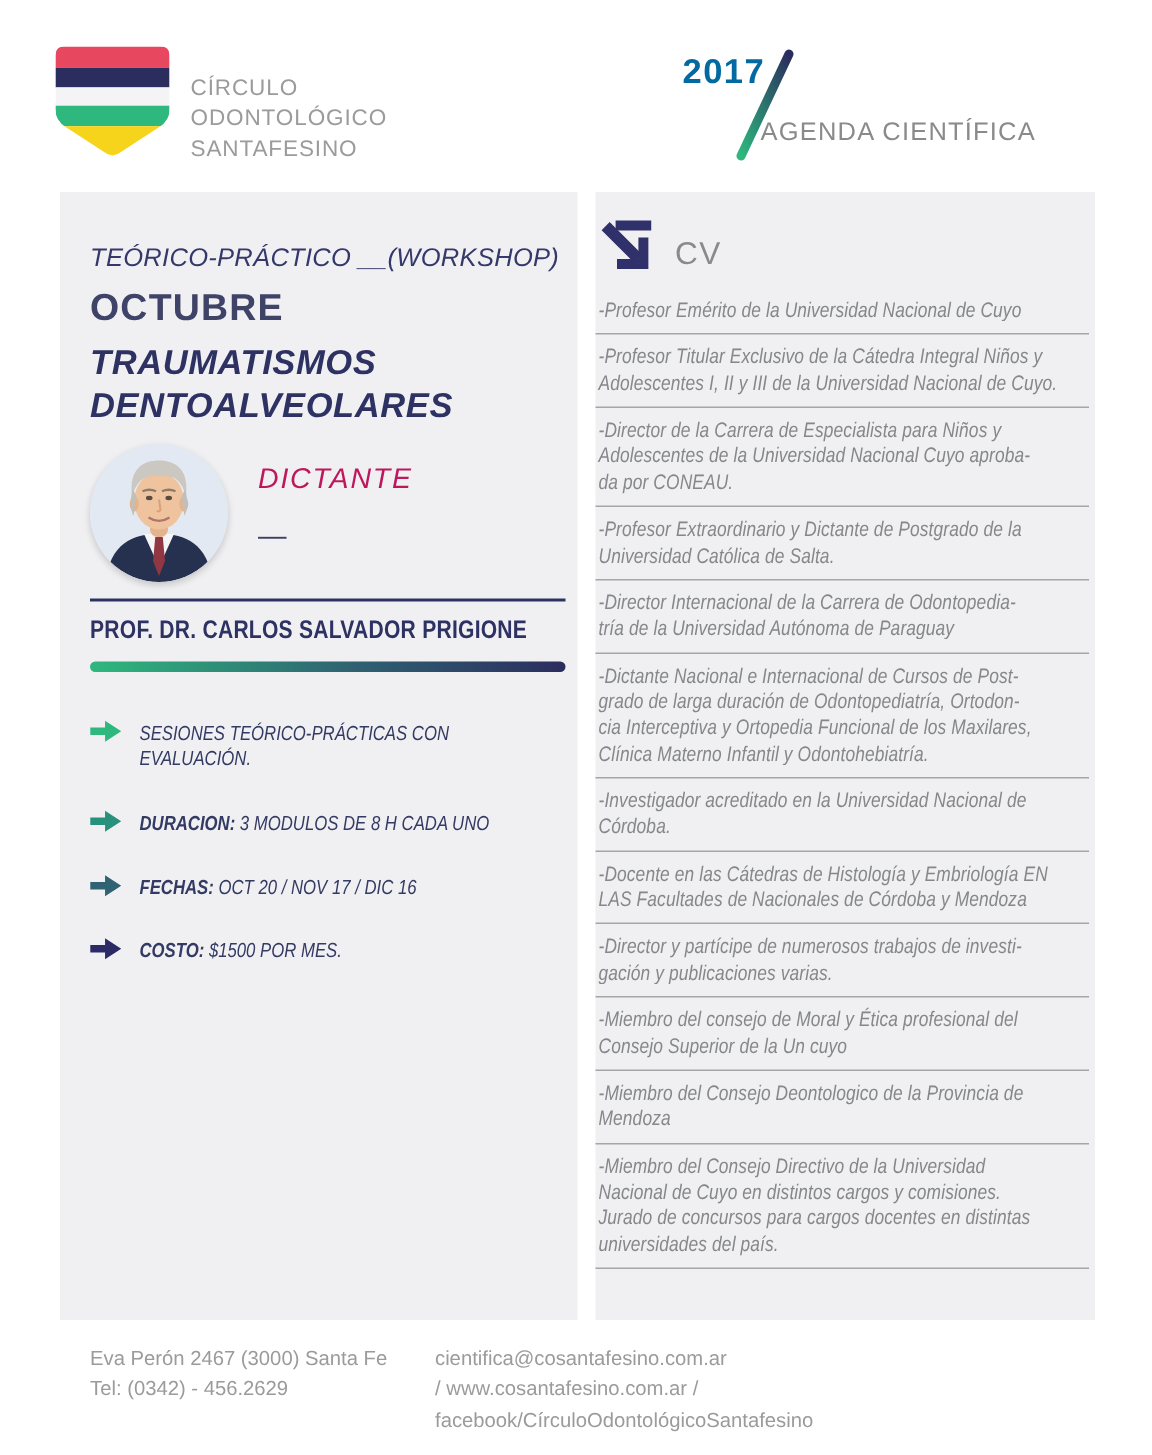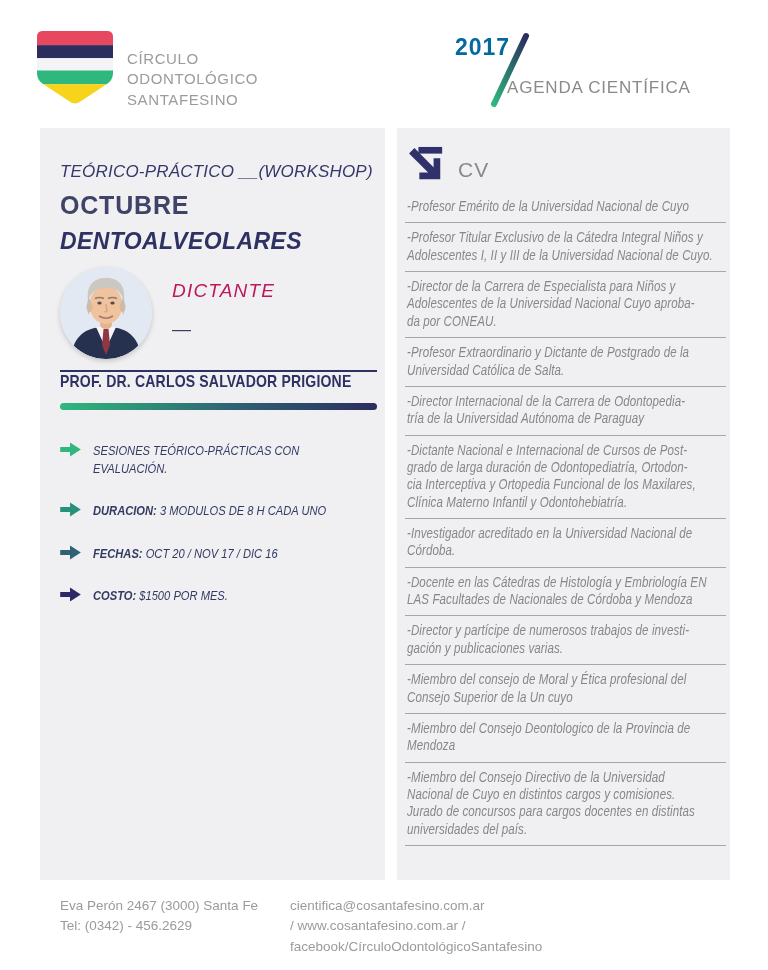--- a/index.html
+++ b/index.html
@@ -20,36 +20,36 @@
   .top-right{position:relative;width:280px;height:84px;}
   .year{position:absolute;left:5px;top:4px;color:#0369a1;font-weight:bold;
     font-size:23px;letter-spacing:1px;}
   .slash{position:absolute;left:36px;top:0;}
   .agenda{position:absolute;left:57px;top:48px;color:#8a8a8a;font-size:17px;letter-spacing:0.8px;}
 
   
   .card{display:flex;gap:12px;margin:14px 38px 0 40px;height:752px;}
   .panel{background:#f0f0f2;box-sizing:border-box;}
   .left-panel{width:345px;padding:34px 8px 0 20px;}
-  .right-panel{flex:1;padding:16px 4px 0 8px;}
+  .right-panel{flex:1;padding:16px 4px 0 0;}
 
   
   .kicker{font-style:italic;color:#34386a;font-size:17px;letter-spacing:0.2px;}
   .month{font-weight:bold;color:#3e4367;font-size:25px;letter-spacing:0.8px;margin-top:9px;}
   .course-title{font-weight:bold;font-style:italic;color:#2e3263;font-size:23px;
     line-height:1.26;letter-spacing:0.4px;margin-top:7px;}
 
   .speaker-row{display:flex;gap:20px;margin-top:11px;align-items:flex-start;}
   .photo{width:92px;height:92px;border-radius:50%;overflow:hidden;flex:0 0 auto;
     box-shadow:0 2px 5px rgba(0,0,0,0.18);background:#e3e9f2;}
   .dictante{margin-top:13px;}
   .dictante-label{font-style:italic;color:#be185d;font-size:19px;letter-spacing:1.2px;}
   .dictante-dash{color:#3a3f66;font-size:19px;margin-top:16px;}
 
-  .name-block{margin-top:11px;border-top:2px solid #2e3263;}
+  .name-block{margin-top:11px;border-top:2px solid #2e3263;padding-top:9px;}
   .speaker-name{font-weight:bold;color:#2e3263;font-size:17px;letter-spacing:0.2px;}
   .gradient-bar{height:7px;border-radius:4px;margin-top:11px;
     background:linear-gradient(90deg,#2eb87d 0%,#2f6272 55%,#2b2d5e 100%);}
 
   .bullets{margin-top:32px;display:flex;flex-direction:column;gap:25px;padding-right:6px;}
   .bullet{display:flex;gap:12px;align-items:flex-start;}
   .bullet-arrow{flex:0 0 auto;margin-top:0px;line-height:0;}
   .bullet-text-wrap{flex:1;overflow:visible;}
   .bullet-text{font-style:italic;color:#333a63;font-size:13.5px;line-height:1.3;}
   .bullet-text b{font-weight:bold;}
@@ -117,20 +117,21 @@
       <div class="agenda">AGENDA CIENTÍFICA</div>
     </div>
   </div>
 
   <div class="card">
 
     <div class="panel left-panel">
       <div class="kicker">TEÓRICO-PRÁCTICO __(WORKSHOP)</div>
       <div class="month">OCTUBRE</div>
       <div class="course-title">
+        <div>TRAUMATISMOS</div>
         <div>DENTOALVEOLARES</div>
       </div>
 
       <div class="speaker-row">
         <div class="photo">
           <svg width="92" height="92" viewBox="0 0 92 92">
             <defs>
                 <clipPath id="pc">
                   <circle cx="46" cy="46" r="46"></circle>
                 </clipPath>

